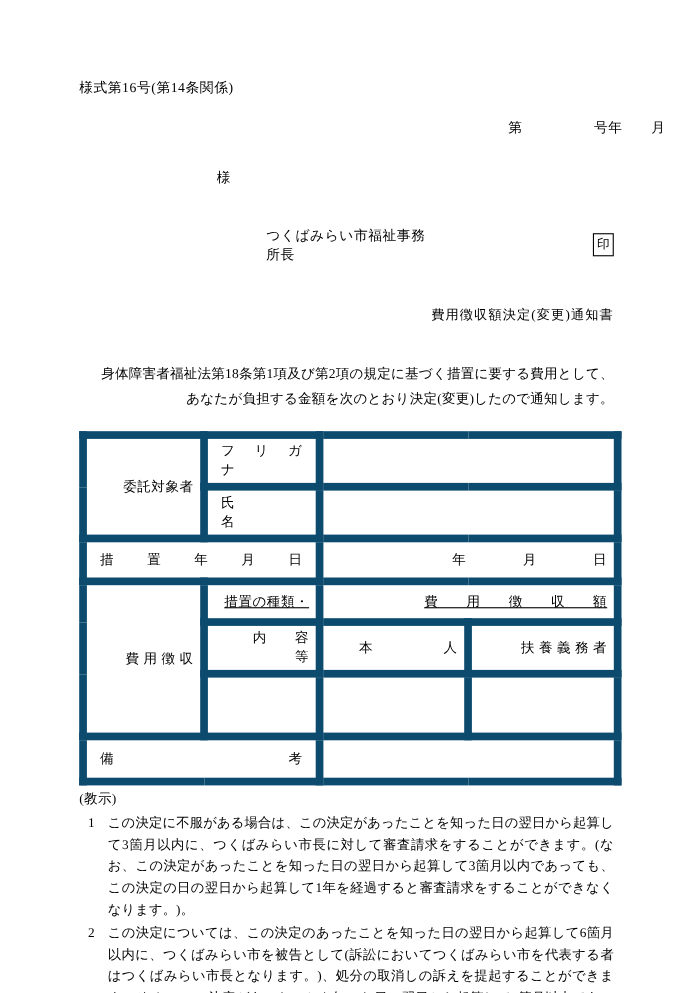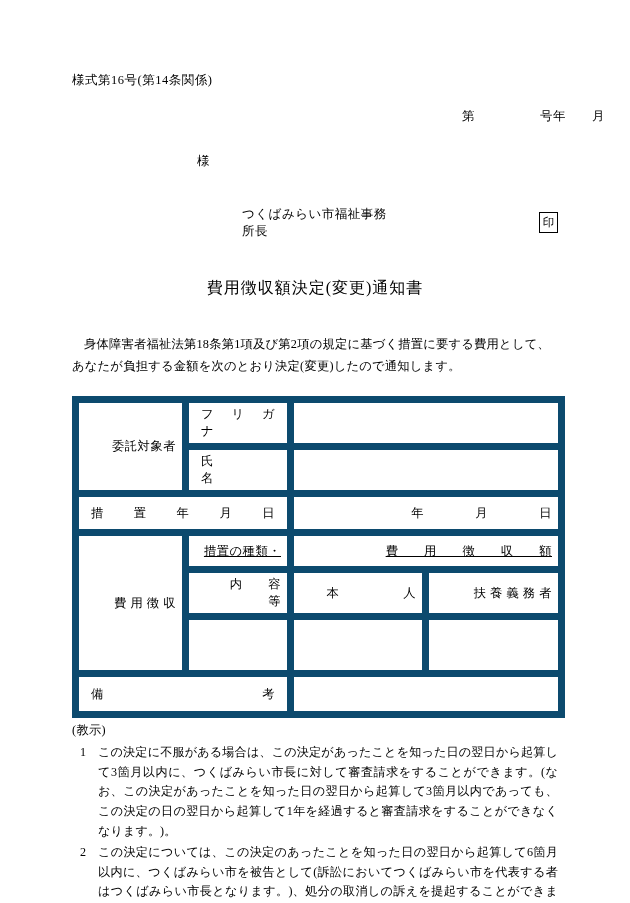--- a/index.html
+++ b/index.html
@@ -59,30 +59,31 @@
     width: 19px;
     height: 19px;
     border: 1px solid #000;
     font-size: 11.5px;
     line-height: 19px;
     text-align: center;
     letter-spacing: 0;
   }
   .doc-title {
     margin-top: 38px;
-    text-align: center;
-    font-size: 16px;
+    text-align: right;
+    font-size: 12px;
     letter-spacing: 1px;
   }
   .lead {
     margin-top: 34px;
     font-size: 12.3px;
     line-height: 1.85;
     text-indent: 12px;
     letter-spacing: 0.2px;
+    text-align: right;
   }
   table.main {
     margin-top: 18px;
     width: 100%;
     border-collapse: collapse;
     table-layout: fixed;
     font-size: 12.3px;
   }
   table.main td {
     border: 7px solid #0c4a6e;

